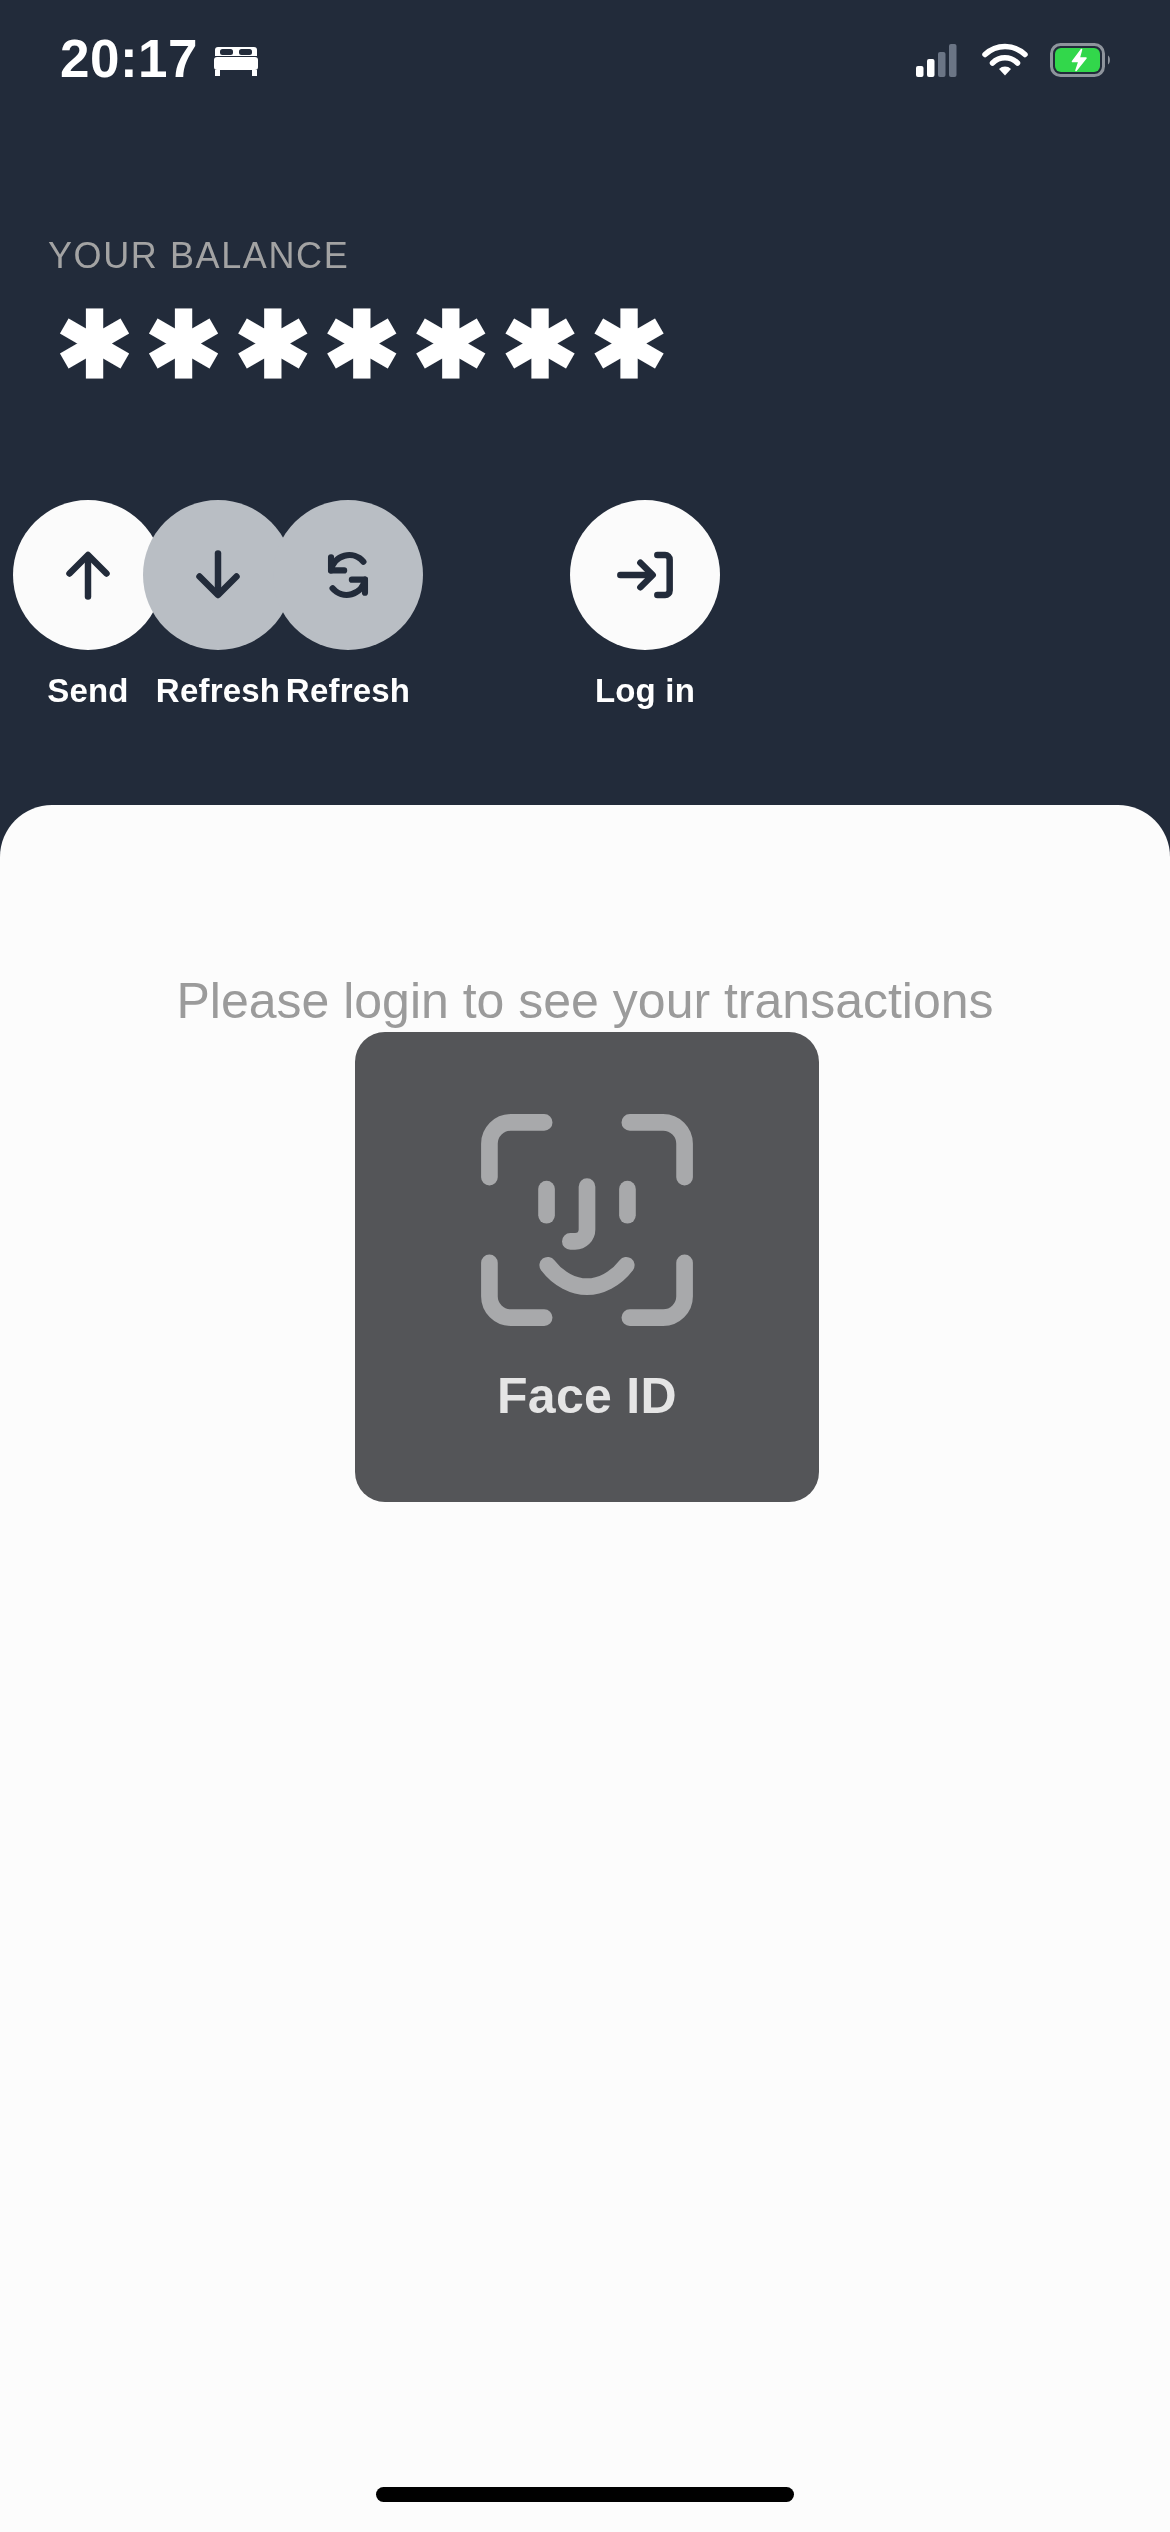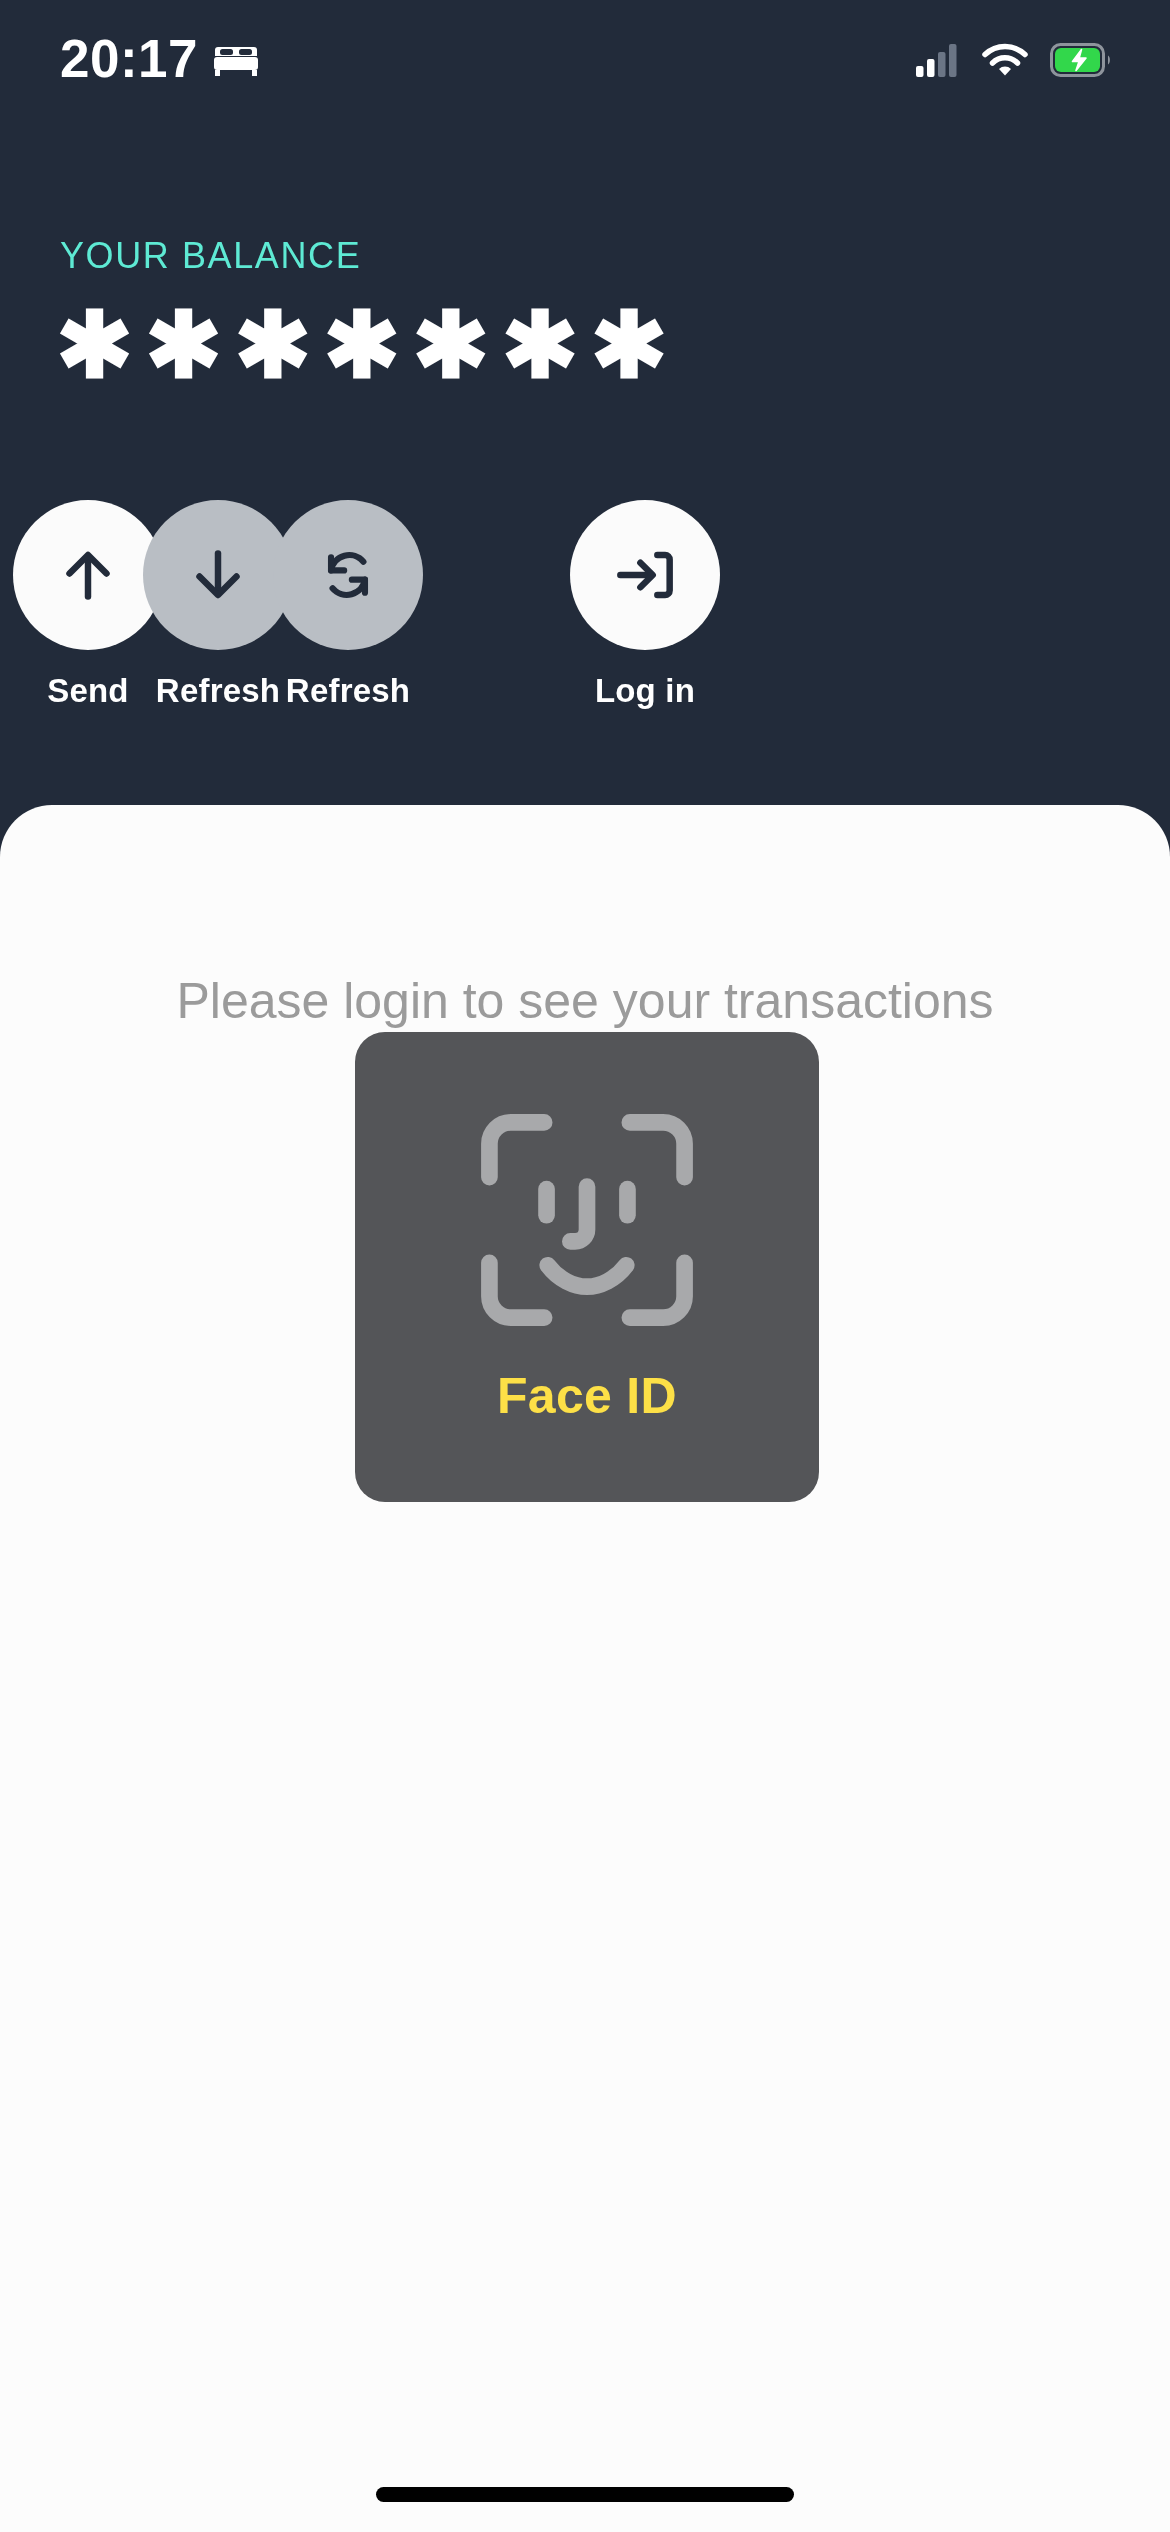--- a/index.html
+++ b/index.html
@@ -35,22 +35,22 @@
   .sb-signal { width:44px; height:36px; display:block; }
   .sb-wifi { width:46px; height:36px; display:block; }
   .sb-batt { width:62px; height:34px; display:block; }
 
   
   .header {
     position:absolute; top:120px; left:0;
     width:1170px; height:690px;
   }
   .balance-label {
-    position:absolute; left:60px; top:115px;
-    color:#5eead4; font-size:36px;
+    position:absolute; left:48px; top:115px;
+    color:#a3a3a3; font-size:36px;
     letter-spacing:1.6px; font-weight:400;
   }
   .balance-value {
     position:absolute; left:56px; top:160px;
     color:#ffffff;
     font-size:92px; font-weight:700;
     letter-spacing:12px;
     line-height:130px;
     white-space:nowrap;
   }
@@ -109,21 +109,21 @@
     left:355px; top:1032px;
     width:464px; height:470px;
     background:#545558;
     border-radius:30px;
     display:flex; flex-direction:column;
     align-items:center; justify-content:center;
   }
   .faceid-icon { width:238px; height:238px; display:block; margin-top:-8px; }
   .faceid-label {
     margin-top:28px;
-    color:#fde047; font-size:50px; font-weight:600;
+    color:#e5e5e5; font-size:50px; font-weight:600;
     letter-spacing:0.3px;
   }
 
   
   .home-indicator {
     position:absolute;
     left:50%; transform:translateX(-50%);
     bottom:30px;
     width:418px; height:15px;
     border-radius:8px;

